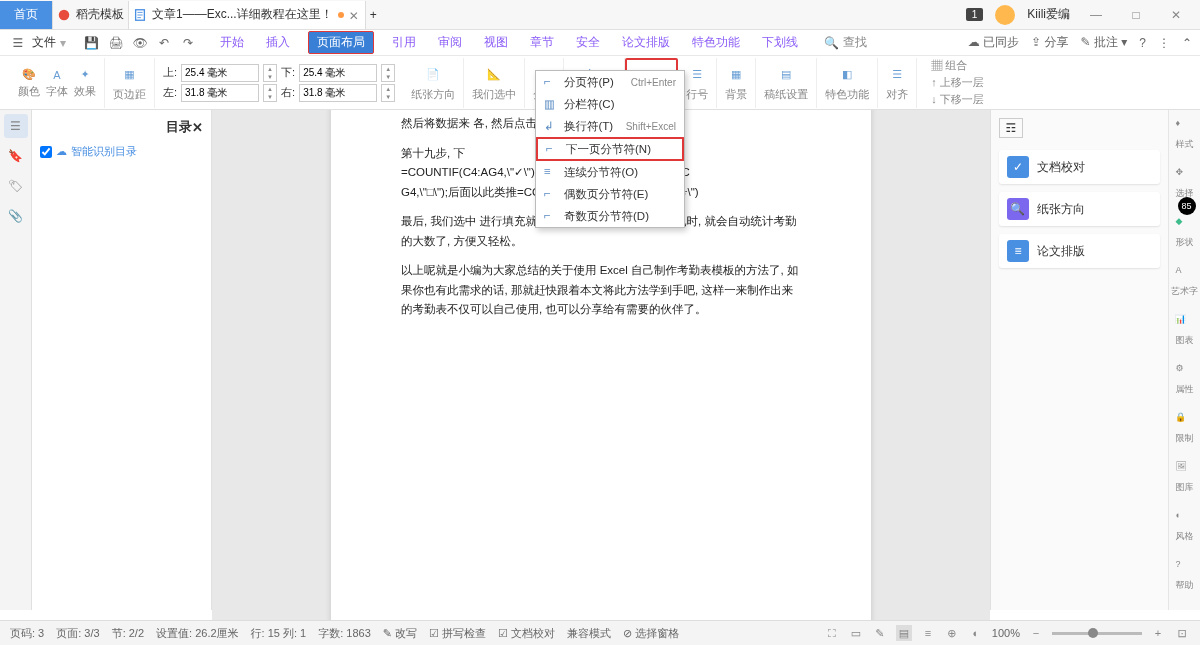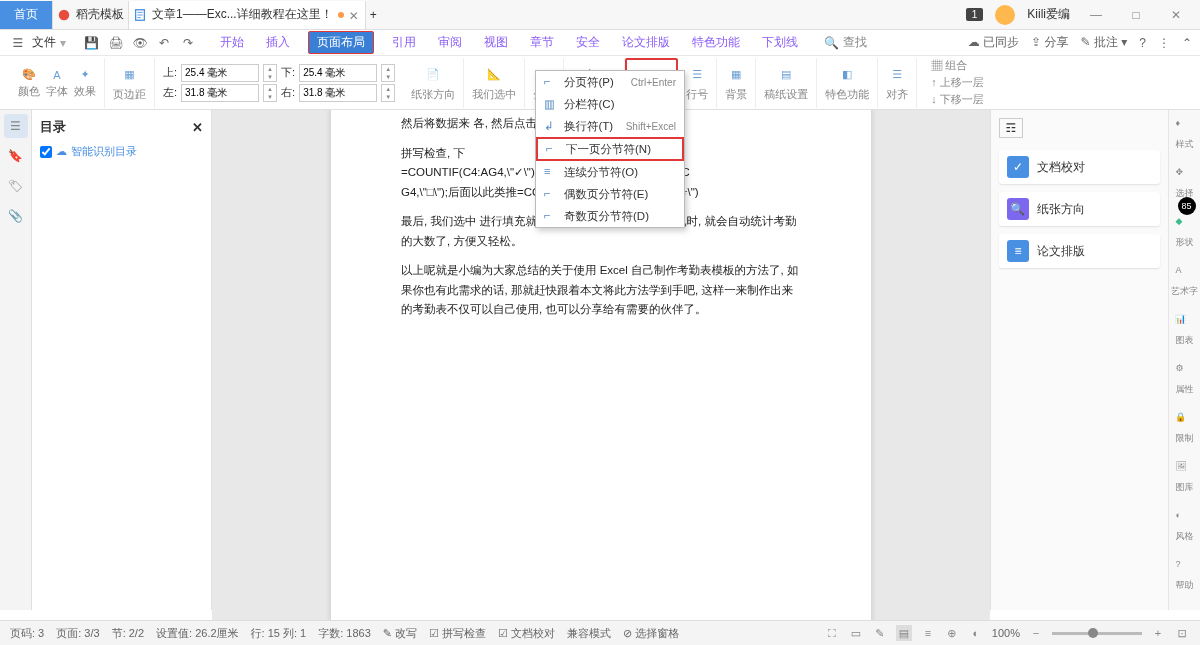--- a/index.html
+++ b/index.html
@@ -48,21 +48,21 @@
 .dd-shortcut { margin-left: auto; color: #888; font-size: 10px; }
 .dd-icon { width: 14px; height: 14px; color: #5a8bc2; }
 
 
 .left-nav { position: absolute; left: 0; top: 110px; width: 32px; height: 500px; background: #f4f4f4; border-right: 1px solid #e0e0e0; display: flex; flex-direction: column; align-items: center; padding-top: 4px; gap: 6px; }
 .ln-item { width: 24px; height: 24px; display: flex; align-items: center; justify-content: center; color: #888; border-radius: 3px; }
 .ln-item.active { background: #dce6f2; }
 
 
 .outline { position: absolute; left: 32px; top: 110px; width: 180px; height: 500px; border-right: 1px solid #e0e0e0; padding: 8px; }
-.out-title { font-size: 13px; font-weight: bold; display: flex; justify-content: space-between; align-items: center; margin-bottom: 8px; }
+.out-title { font-size: 13px; font-weight: bold; display: flex; justify-content: flex-end; align-items: center; margin-bottom: 8px; }
 .out-smart { display: flex; align-items: center; gap: 4px; font-size: 11px; color: #4a90e2; }
 .out-smart input { width: 12px; height: 12px; }
 
 
 .doc-area { position: absolute; left: 212px; top: 110px; right: 210px; bottom: 25px; background: #e8e8e8; overflow: hidden; }
 .page { position: absolute; left: 50%; transform: translateX(-50%); top: -10px; width: 540px; min-height: 600px; background: #fff; box-shadow: 0 2px 6px rgba(0,0,0,0.15); padding: 14px 70px; }
 .para { font-size: 11.5px; line-height: 1.7; margin-bottom: 10px; color: #222; }
 
 
 .right-panel { position: absolute; right: 32px; top: 110px; width: 178px; height: 500px; border-left: 1px solid #e0e0e0; padding: 8px; background: #fafafa; }
@@ -310,21 +310,21 @@
   <div class="out-smart">
     <input type="checkbox" checked="" style="">
     <span style="color:#4a90e2">☁</span>
     <span>智能识别目录</span>
   </div>
 </div>
 
 <div class="doc-area">
   <div class="page">
     <p class="para">然后将数据来                                        各, 然后点击【确定】就可以了。</p>
-    <p class="para"><span>拼写检查, 下</span>            <span>出勤=COUNTIF(C4:AG4,\"✓\")+AI4+AJ4；迟到=COUNTIF(C</span>        <span>G4,\"□\");后面以此类推=COUNTIF(C4:AG4,\"对应的符号\")</span></p>
+    <p class="para"><span>第十九步, 下</span>            <span>出勤=COUNTIF(C4:AG4,\"✓\")+AI4+AJ4；迟到=COUNTIF(C</span>        <span>G4,\"□\");后面以此类推=COUNTIF(C4:AG4,\"对应的符号\")</span></p>
     <p class="para">最后, 我们选中                                  进行填充就可以了。当我们设置考勤情况时, 就会自动统计考勤的大数了, 方便又轻松。</p>
     <p class="para">以上呢就是小编为大家总结的关于使用 Excel 自己制作考勤表模板的方法了, 如果你也有此需求的话, 那就赶快跟着本文将此方法学到手吧, 这样一来制作出来的考勤表不仅可以自己使用, 也可以分享给有需要的伙伴了。</p>
 
   </div>
 </div>
 
 <div class="right-panel">
   <div class="rp-toggle">☶</div>
   <div class="rp-btn">
       <span class="rp-btn-icon b1">✓</span>

